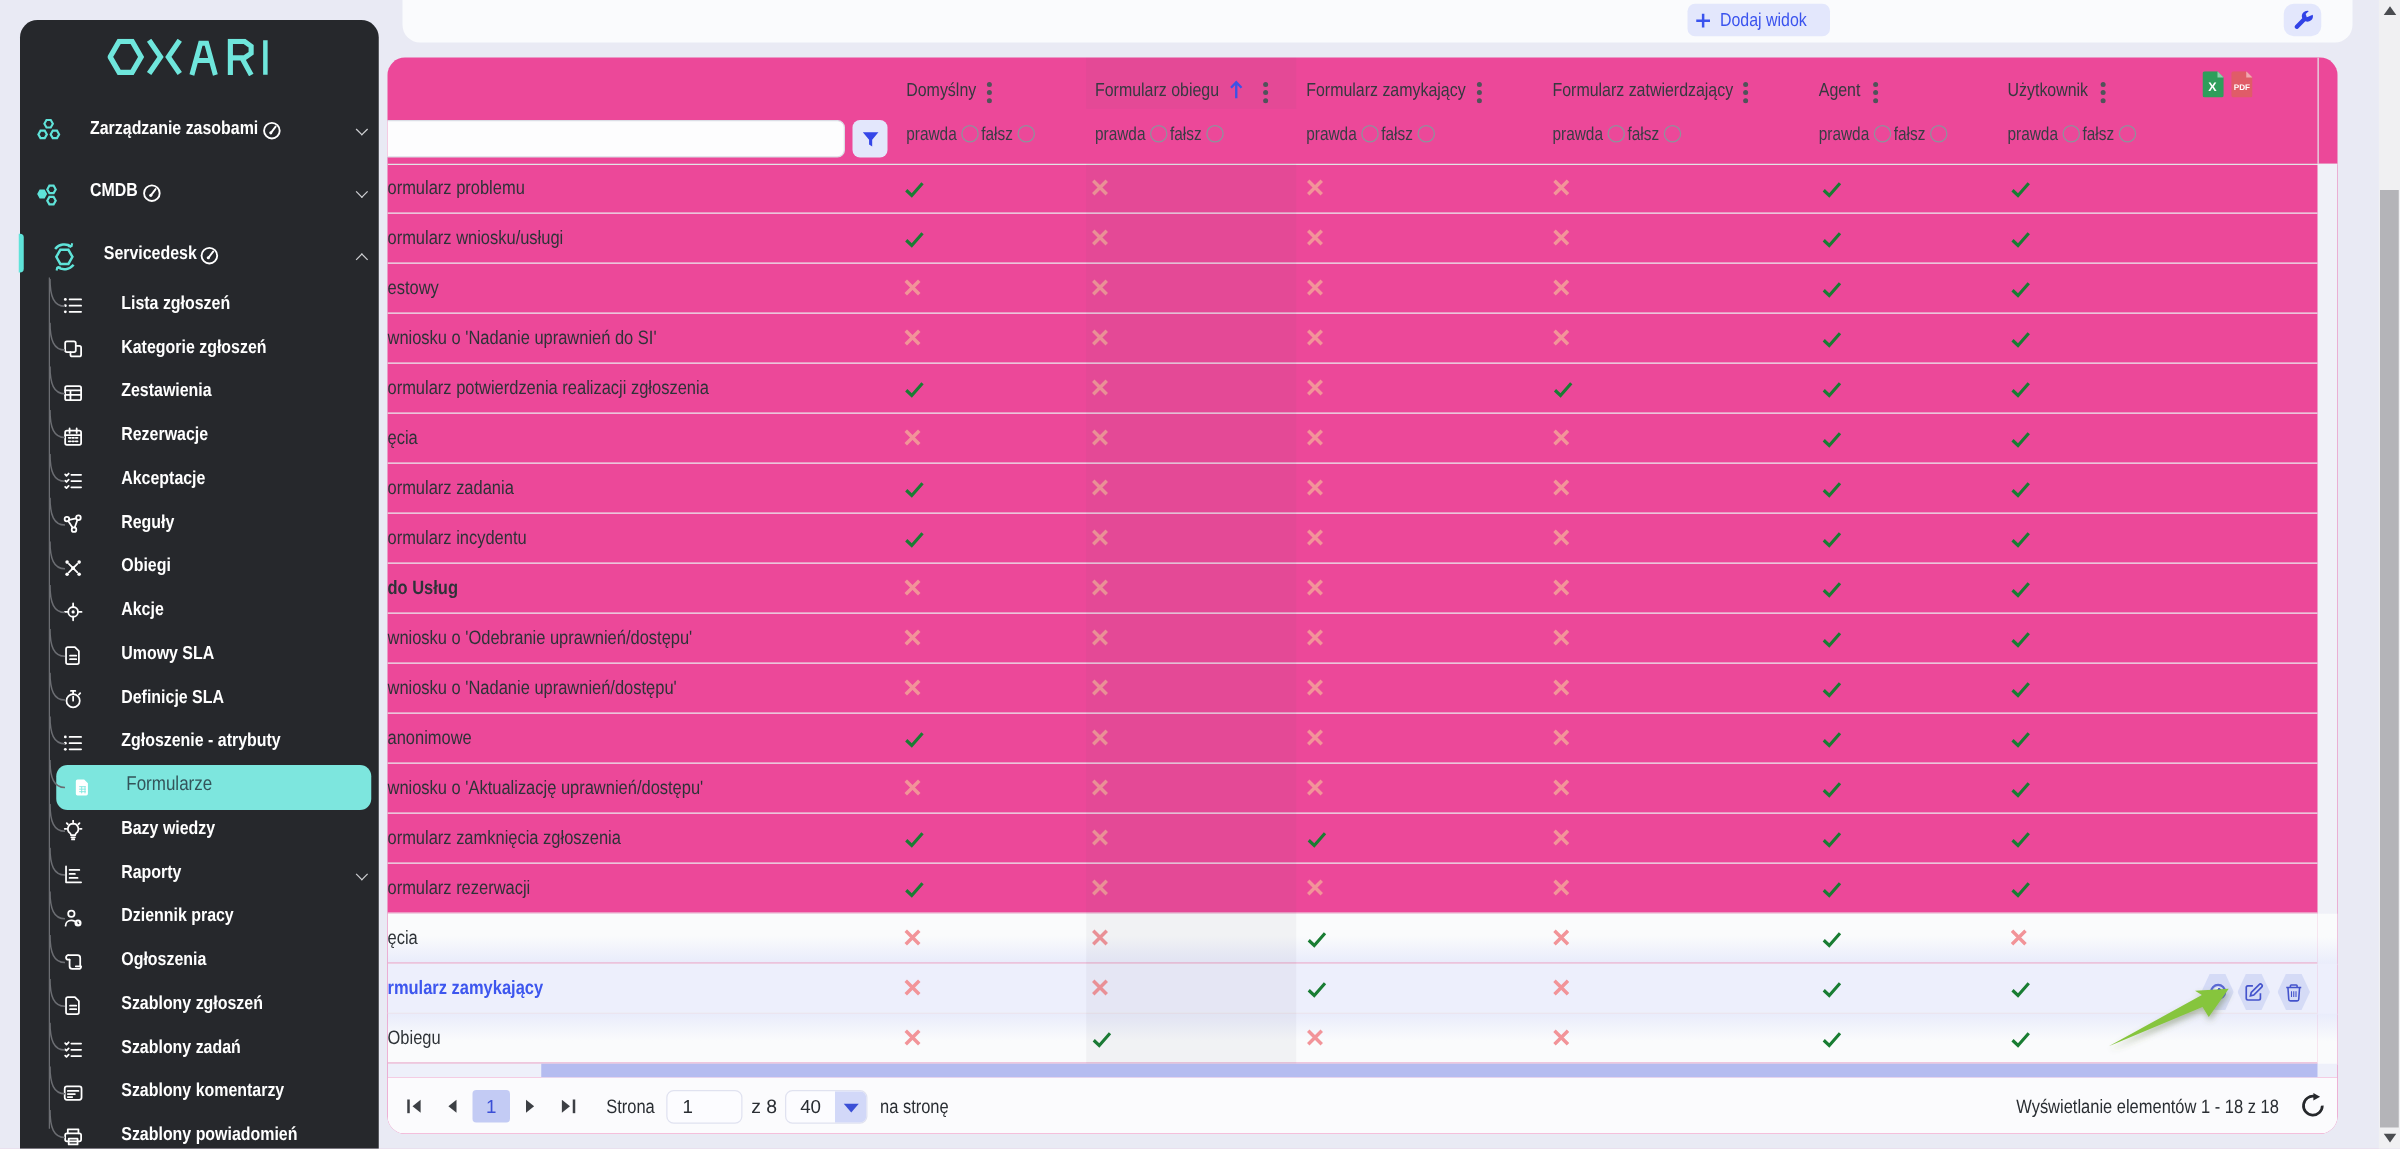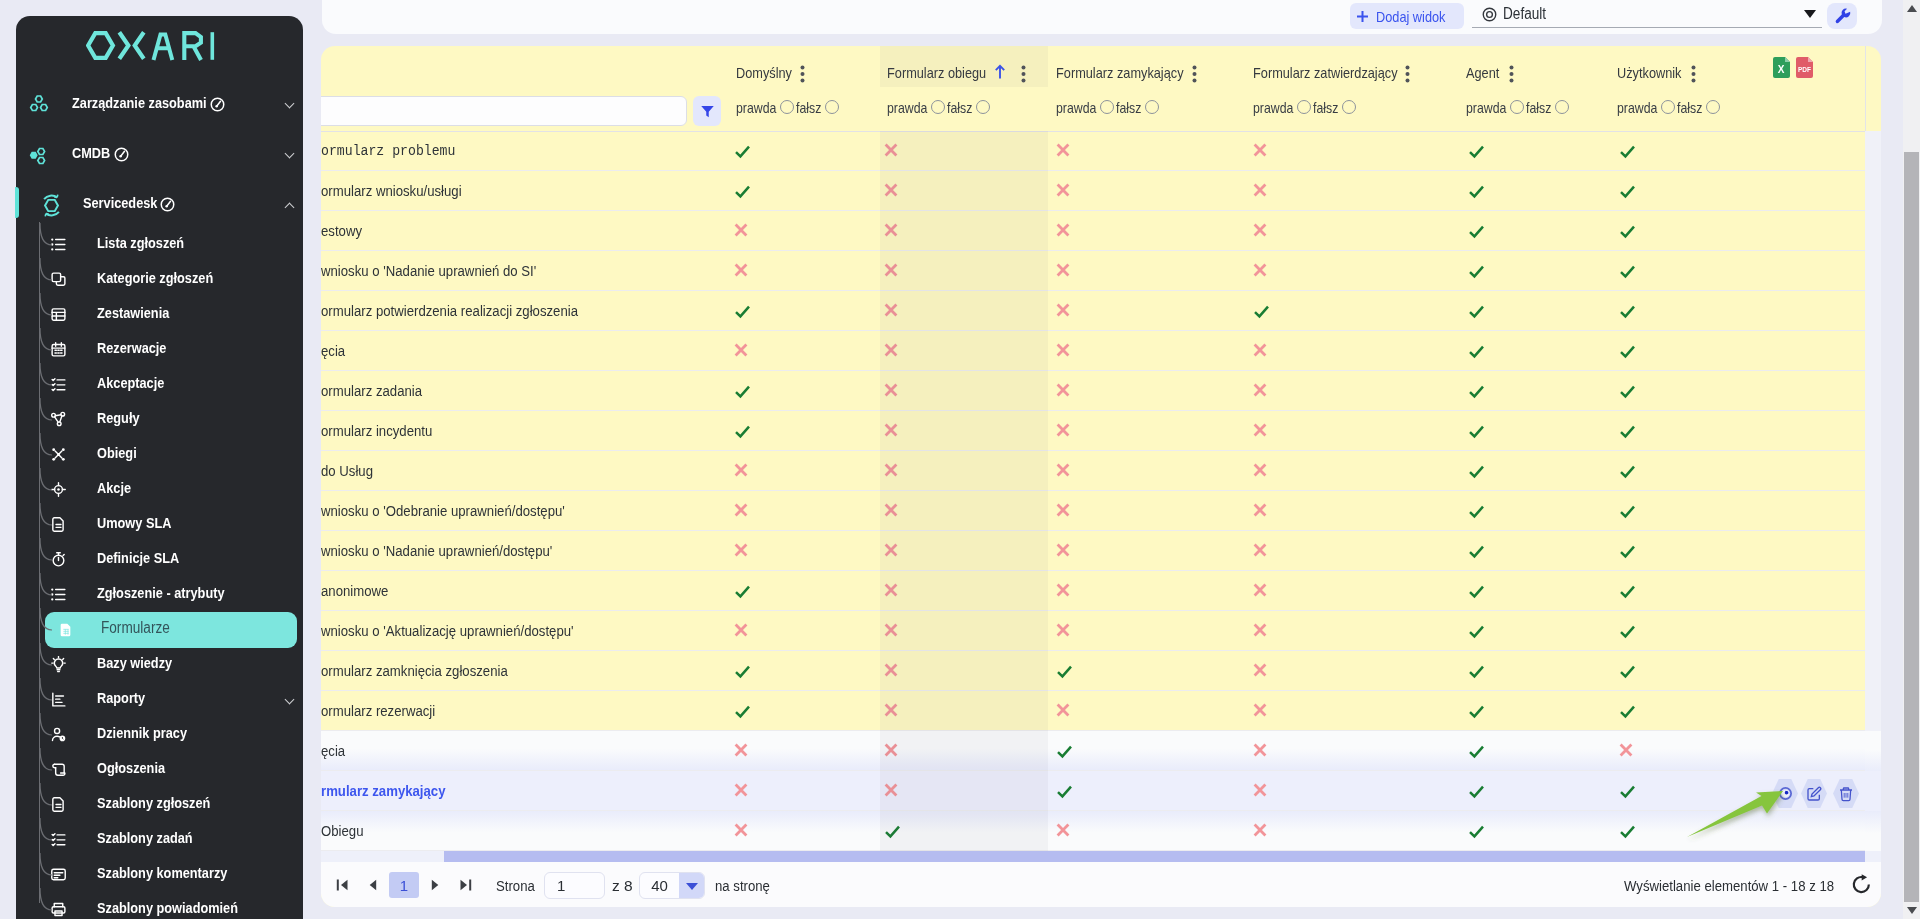--- a/index.html
+++ b/index.html
@@ -26,22 +26,22 @@
   border-radius:6px; color:#3a53ee; font-size:15px; display:flex; align-items:center; justify-content:center; gap:7px; }
 #addbtn span { display:inline-block; transform:scaleX(.85); transform-origin:0 50%; }
 #vsel { position:absolute; left:1472px; top:0px; width:350px; height:28px; border-bottom:1px solid #a5aab3; }
 #vseltxt { position:absolute; left:31px; top:5px; font-size:16px; color:#2b3036; }
 #caret { position:absolute; left:332px; top:10px; width:0; height:0;
   border-left:6px solid transparent; border-right:6px solid transparent; border-top:8px solid #17181c; }
 #wrench { position:absolute; left:1827px; top:3px; width:30px; height:26px; background:#e3e7fc; border-radius:8px;
   display:flex; align-items:center; justify-content:center; }
 
 
-#card { position:absolute; left:321px; top:46px; width:1560px; height:861px;
-  background:#fef9c3; border-radius:14px; overflow:hidden; }
+#card { position:absolute; left:310px; top:46px; width:1560px; height:861px;
+  background:#ec4899; border-radius:14px; overflow:hidden; }
 .hlab { position:absolute; top:18px; font-size:15px; color:#35393f; white-space:nowrap; transform:scaleX(.85); transform-origin:0 50%; }
 #sortband, #sortband2 { position:absolute; left:559px; width:168px; background:rgba(95,98,112,0.055); }
 #sortband { top:0; height:41px; }
 #sortband2 { top:85px; height:720px; }
 #hsep { position:absolute; left:1544px; top:0; width:1px; height:85px; background:#e3e4e8; }
 #fline { position:absolute; left:0; top:85px; width:1560px; height:1px; background:#e2e2e6; }
 #srch { position:absolute; left:-12px; top:50px; width:378px; height:30px; background:#fdfdfe;
   border:1px solid #dcdee6; border-radius:6px; }
 #funnel { position:absolute; left:372px; top:50px; width:28px; height:30px; background:#e3e7fc; border-radius:6px;
   display:flex; align-items:center; justify-content:center; }
@@ -330,28 +330,20 @@
       </svg>
 </div>
 
 <div id="topbar"></div>
 <div id="addbtn">
       <svg width="13" height="13" viewBox="0 0 13 13">
         <path d="M6.5 1v11M1 6.5h11" stroke="#3a53ee" stroke-width="2"></path>
       </svg>
       <span>Dodaj widok</span>
     </div>
-<div id="vsel">
-  <svg style="position:absolute;left:10px;top:7px" width="15" height="15" viewBox="0 0 24 24">
-    <circle cx="12" cy="12" r="10" fill="none" stroke="#33373d" stroke-width="2.2"></circle>
-    <circle cx="12" cy="12" r="4.6" fill="none" stroke="#33373d" stroke-width="2.2"></circle>
-  </svg>
-  <div id="vseltxt"><span style="display:inline-block;transform:scaleX(.85);transform-origin:0 50%">Default</span></div>
-  <div id="caret"></div>
-</div>
 <div id="wrench">
   <svg width="19" height="19" viewBox="0 0 24 24">
         <path d="M21.7 6a5.6 5.6 0 0 1-7.5 6.7L7 19.9a2.2 2.2 0 0 1-3.1-3.1l7.2-7.2A5.6 5.6 0 0 1 17.8 2.2L14.6 5.4l1.1 3.1 3.1-1.1z" fill="#3142e6"></path>
       </svg>
 </div>
 
 <div id="card">
   <div class="hlab" style="left:415px">Domyślny</div>
       <div style="position:absolute;top:19px;left:479px"><svg width="5" height="18" viewBox="0 0 5 18">
           <circle cx="2.5" cy="2.5" r="2" fill="#505359"></circle>
@@ -440,21 +432,21 @@
       </div>
   <div class="frow" style="left:1296px">
         <span class="cx">prawda</span>
         <span class="rad" style="margin-left:-5px"></span>
         <span class="cx" style="margin-left:2px">fałsz</span>
         <span class="rad" style="margin-left:-2px"></span>
       </div>
   <div id="fline"></div>
 
 <div style="position:absolute;left:1544px;top:85px;width:16px;height:720px;background:#f0f1f8"></div>
-<div class="row" style="top:85px;font-family:Liberation Mono, monospace;">
+<div class="row" style="top:85px;">
         <div class="rname">ormularz problemu</div>
         <svg class="mk" style="left:412px" width="19" height="19" viewBox="0 0 19 19">
           <path d="M3 10.2 L7.4 14.4 L16 4.6" fill="none" stroke="#197d33" stroke-width="2.5"></path>
         </svg>
         <svg class="mk" style="left:562px" width="16" height="16" viewBox="0 0 16 16">
           <path d="M2.6 2.6 L13.4 13.4 M13.4 2.6 L2.6 13.4" fill="none" stroke="#f29499" stroke-width="2.8"></path>
         </svg>
         <svg class="mk" style="left:734px" width="16" height="16" viewBox="0 0 16 16">
           <path d="M2.6 2.6 L13.4 13.4 M13.4 2.6 L2.6 13.4" fill="none" stroke="#f29499" stroke-width="2.8"></path>
         </svg>
@@ -608,21 +600,21 @@
         <svg class="mk" style="left:931px" width="16" height="16" viewBox="0 0 16 16">
           <path d="M2.6 2.6 L13.4 13.4 M13.4 2.6 L2.6 13.4" fill="none" stroke="#f29499" stroke-width="2.8"></path>
         </svg>
         <svg class="mk" style="left:1146px" width="19" height="19" viewBox="0 0 19 19">
           <path d="M3 10.2 L7.4 14.4 L16 4.6" fill="none" stroke="#197d33" stroke-width="2.5"></path>
         </svg>
         <svg class="mk" style="left:1297px" width="19" height="19" viewBox="0 0 19 19">
           <path d="M3 10.2 L7.4 14.4 L16 4.6" fill="none" stroke="#197d33" stroke-width="2.5"></path>
         </svg>
       </div>
-<div class="row" style="top:405px;">
+<div class="row" style="top:405px;font-weight:bold;">
         <div class="rname">do Usług</div>
         <svg class="mk" style="left:412px" width="16" height="16" viewBox="0 0 16 16">
           <path d="M2.6 2.6 L13.4 13.4 M13.4 2.6 L2.6 13.4" fill="none" stroke="#f29499" stroke-width="2.8"></path>
         </svg>
         <svg class="mk" style="left:562px" width="16" height="16" viewBox="0 0 16 16">
           <path d="M2.6 2.6 L13.4 13.4 M13.4 2.6 L2.6 13.4" fill="none" stroke="#f29499" stroke-width="2.8"></path>
         </svg>
         <svg class="mk" style="left:734px" width="16" height="16" viewBox="0 0 16 16">
           <path d="M2.6 2.6 L13.4 13.4 M13.4 2.6 L2.6 13.4" fill="none" stroke="#f29499" stroke-width="2.8"></path>
         </svg>

